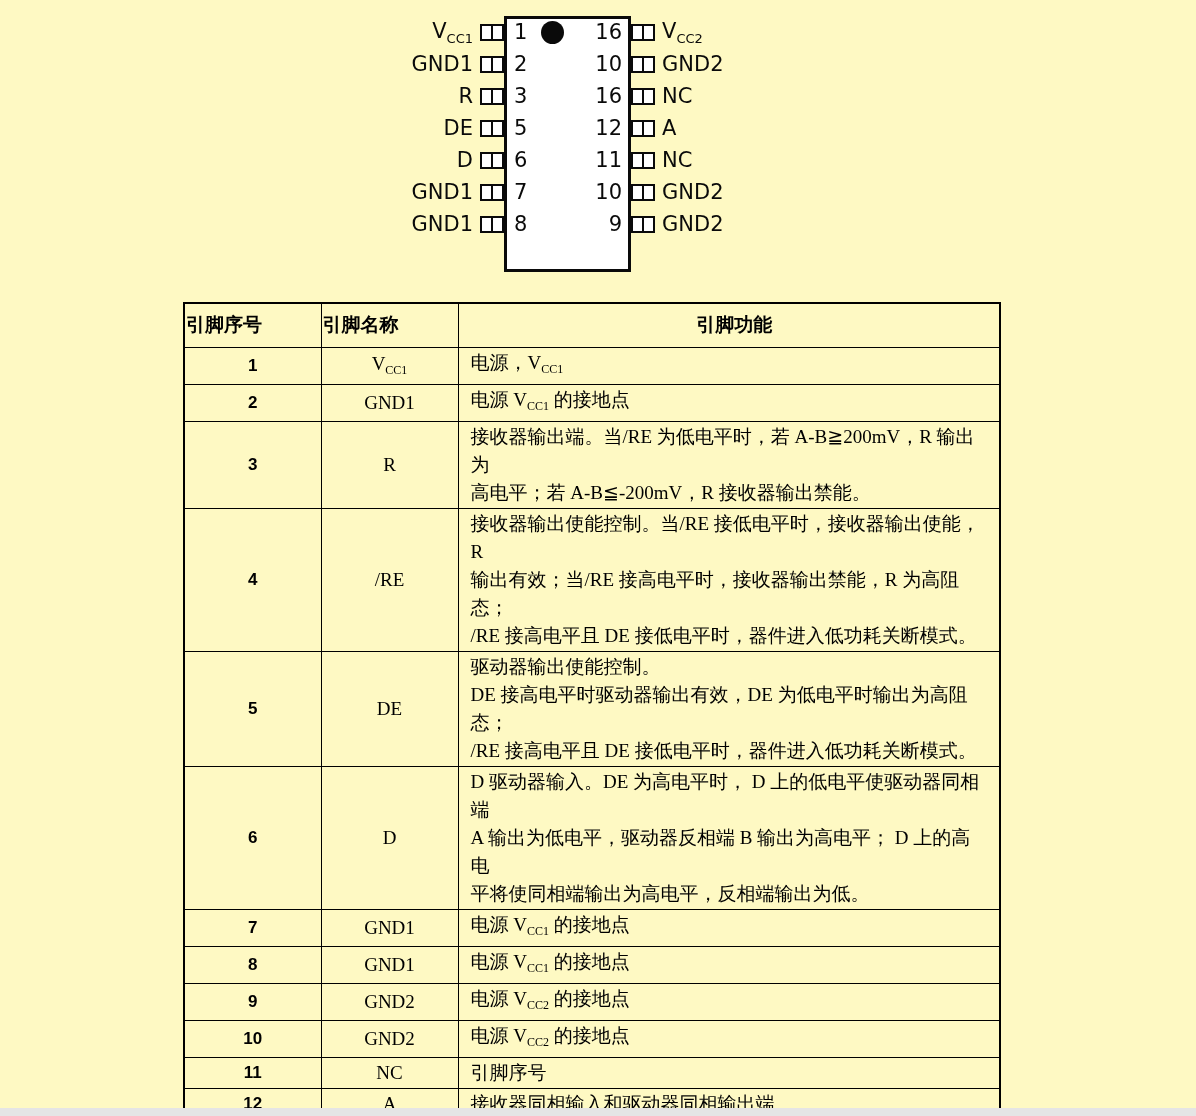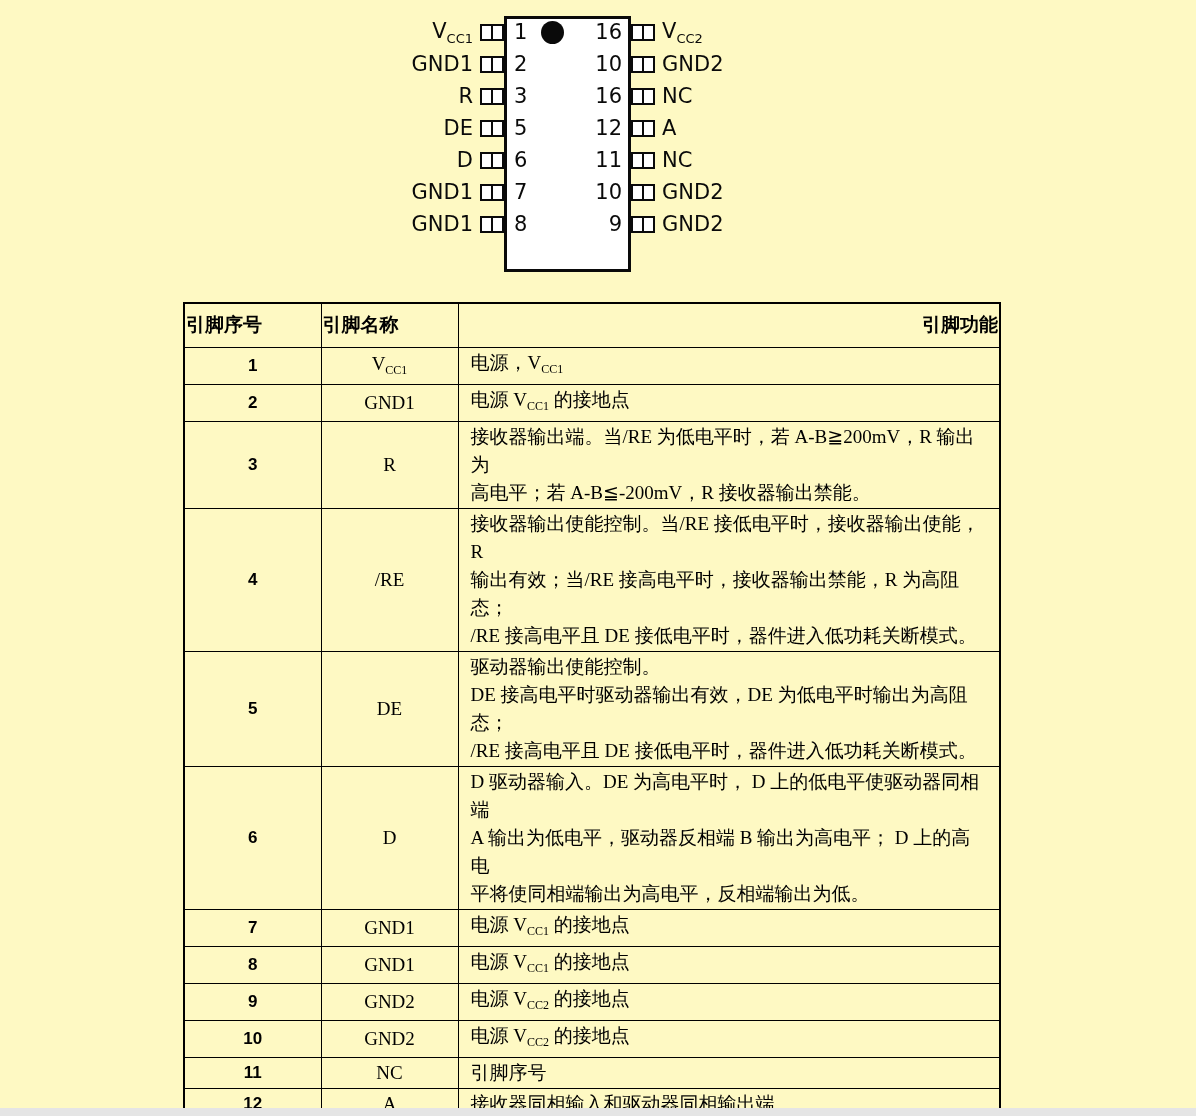--- a/index.html
+++ b/index.html
@@ -24,21 +24,21 @@
   .over { text-decoration:overline; }
 
   
   .pin-table { position:absolute; left:183px; top:302px; width:816px;
                border-collapse:collapse; table-layout:fixed;
                font-family:"Liberation Serif","DejaVu Serif",serif; font-size:19px; color:#000;
                border:2px solid #000; }
   .pin-table th, .pin-table td { border:1.8px solid #000; box-sizing:border-box; }
   .pin-table thead th { height:44px; font-weight:bold; font-size:19px; }
   .pin-table thead th.h1, .pin-table thead th.h2 { text-align:left;font-family:Liberation Serif, serif; }
-  .pin-table thead th.h3 { text-align:right; padding-left:12px; }
+  .pin-table thead th.h3 { text-align:center; padding-left:12px; }
   td.no { text-align:center; font-family:"Liberation Sans","DejaVu Sans",sans-serif;
           font-weight:bold; font-size:17px; }
   td.nm { text-align:center; }
   td.fn { text-align:left; padding:1px 10px 1px 12px; line-height:28px; }
   .pin-table .sub { font-size:12px; vertical-align:-4px; }
 
   
   .footer-bar { position:absolute; left:0; bottom:0; width:100%; height:8px; background:#e5e5e5; }
 </style>
 </head>

